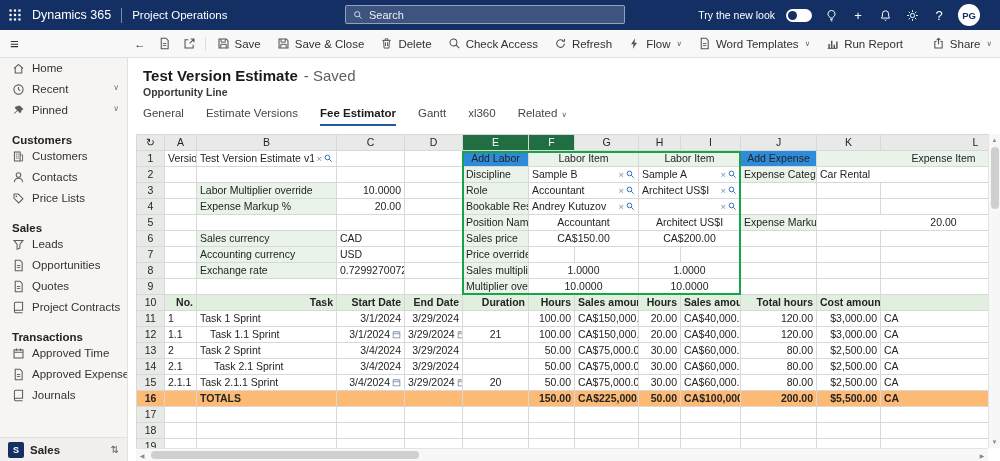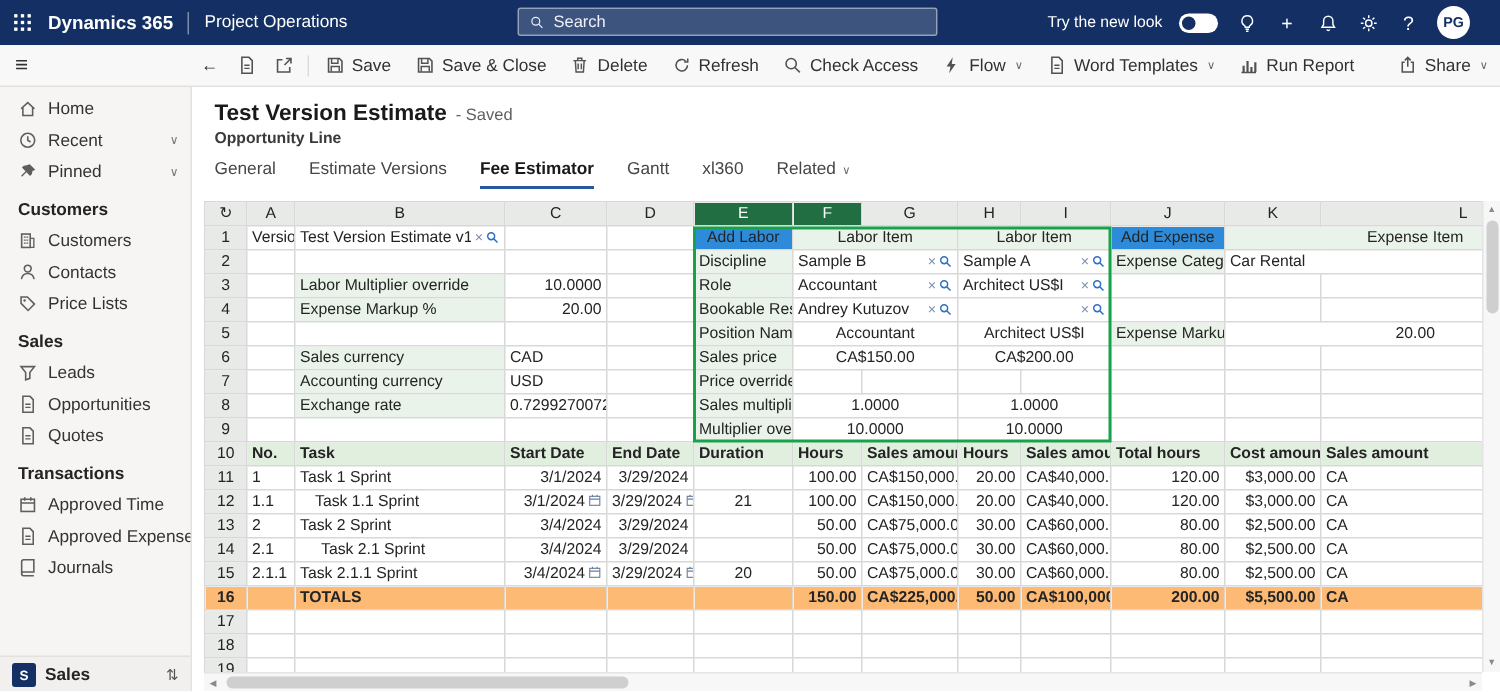--- a/index.html
+++ b/index.html
@@ -4,21 +4,21 @@
 <style>
   html,body{margin:0;padding:0;background:#fff;}
   .stage{position:relative;width:1000px;height:461px;overflow:hidden;background:#fff;
          font-family:"Liberation Sans",sans-serif;color:#242424;}
   svg{display:block;}
 
   
   .topbar{position:absolute;top:0;left:0;width:1000px;height:30px;background:#132f63;
           display:flex;align-items:center;color:#fff;}
   .waffle{width:30px;height:30px;display:flex;align-items:center;justify-content:center;cursor:pointer;}
-  .brand{font-size:12.5px;font-weight:700;margin-left:2px;white-space:nowrap;cursor:pointer;}
+  .brand{font-size:12.5px;font-weight:400;margin-left:2px;white-space:nowrap;cursor:pointer;}
   .tb-divider{width:1px;height:15px;background:rgba(255,255,255,.45);margin:0 10px;}
   .appname{font-size:11.5px;white-space:nowrap;cursor:pointer;}
   .searchbox{position:absolute;left:345px;top:5px;width:280px;height:19px;box-sizing:border-box;
              background:rgba(255,255,255,.18);border:1px solid rgba(255,255,255,.45);border-radius:2px;
              display:flex;align-items:center;gap:6px;padding:0 7px;font-size:11px;color:#eef1f7;cursor:text;}
   .searchbox svg{width:10px;height:10px;color:#eef1f7;}
   .tb-right{margin-left:auto;display:flex;align-items:center;gap:11px;padding-right:20px;}
   .newlook{font-size:10.5px;white-space:nowrap;}
   .toggle{width:26px;height:13px;border-radius:7px;background:#fff;position:relative;cursor:pointer;}
   .toggle::after{content:"";position:absolute;left:2px;top:2px;width:9px;height:9px;border-radius:50%;background:#132f63;}
@@ -37,53 +37,53 @@
   .cb-btn{display:flex;align-items:center;gap:5px;padding:0 8px;height:27px;cursor:pointer;white-space:nowrap;}
   .cb-btn svg{width:13px;height:13px;color:#54524f;}
   .cb-ico{padding:0 6px;}
   .chev-sm{font-size:7.5px;color:#666;margin-left:1px;}
   .cb-sep{width:1px;height:14px;background:#dcdcdc;margin:0 3px;}
   .cb-spacer{flex:1;}
 
   
   .sidebar{position:absolute;left:0;top:58px;width:128px;height:403px;background:#f6f5f4;
            border-right:1px solid #e3e1df;box-sizing:border-box;overflow:hidden;}
-  .nav-item{display:flex;align-items:center;gap:7px;height:21px;padding:0 8px 0 12px;
+  .nav-item{display:flex;align-items:flex-start;gap:7px;height:21px;padding:0 8px 0 12px;
             color:#333;font-size:11.5px;cursor:pointer;white-space:nowrap;}
   .nav-item .si{width:13px;height:13px;color:#605e5c;flex:none;}
   .section-title{font-weight:700;font-size:11.5px;color:#242424;padding:9px 0 4px 12px;}
   .chev{margin-left:auto;font-size:8px;color:#777;}
   .area-bar{position:absolute;left:0;right:0;bottom:0;height:23px;background:#f1f0ee;
             border-top:1px solid #e3e1df;display:flex;align-items:center;gap:6px;padding:0 8px;cursor:pointer;}
   .area-sq{width:16px;height:16px;background:#132f63;color:#fff;font-size:9px;font-weight:700;
            display:flex;align-items:center;justify-content:center;border-radius:2px;}
   .area-label{font-size:11.5px;font-weight:700;color:#242424;}
   .area-updown{margin-left:auto;font-size:10px;color:#555;}
 
   
   .main{position:absolute;left:128px;top:58px;width:872px;height:403px;background:#fff;overflow:hidden;}
   .page-title-row{display:flex;align-items:baseline;gap:6px;padding:9px 0 0 15px;}
   .page-title{font-size:15px;font-weight:700;color:#1b1a19;}
-  .page-status{font-size:11px;color:#605e5c;}
+  .page-status{font-size:15px;color:#605e5c;}
   .page-subtitle{font-size:10.5px;font-weight:700;color:#3b3a39;padding:2px 0 0 15px;}
   .tabs{display:flex;gap:22px;padding:9px 0 0 15px;font-size:11.5px;color:#484644;}
   .tab{padding-bottom:5px;cursor:pointer;white-space:nowrap;}
   .tab.active{font-weight:700;color:#1b1a19;border-bottom:2.5px solid #235a9e;}
 
   
   .grid-wrap{position:absolute;left:8px;top:76px;width:852px;height:314px;overflow:hidden;}
   table.sheet{border-collapse:collapse;table-layout:fixed;width:934px;background:#fff;}
   table.sheet td{border:1px solid #d8d8d8;height:15px;line-height:15px;padding:0 3px;
                  font-size:10.5px;white-space:nowrap;overflow:hidden;color:#242424;cursor:cell;}
   td.rn{background:#e8eae8;text-align:center;color:#444;font-size:9.5px;cursor:pointer;}
   td.corner{color:#1f7145;font-size:11px;}
   td.ch{background:#e8eae8;text-align:center;color:#444;font-size:10px;cursor:pointer;}
   td.ch.sel{background:#216e43;color:#fff;}
   td.label{background:#e9f3e9;}
-  td.colhead{background:#e1efdf;font-weight:700;text-align:left;margin-top:21px;}
+  td.colhead{background:#e1efdf;font-weight:700;text-align:right;margin-top:21px;}
   td.blue{background:#2e8bd9;color:#fff;text-align:center;}
   td.ghead{background:#e9f3e9;text-align:center;}
   td.ctr{text-align:center;}
   td.num{text-align:right;}
   td.date{text-align:right;}
   tr.totals td{background:#fdba74;font-weight:700;}
   .lkw{display:flex;align-items:center;gap:1px;}
   .lkw .ct{flex:1;overflow:hidden;white-space:nowrap;}
   .xi{color:#7d8ea8;font-size:9.5px;padding:0 1px;cursor:pointer;flex:none;}
   .mi{width:9px;height:9px;flex:none;cursor:pointer;}
@@ -273,29 +273,29 @@
         <span>Save &amp; Close</span>
       </div>
     <div class="cb-btn">
         <svg>
           <use href="#i-trash"></use>
         </svg>
         <span>Delete</span>
       </div>
     <div class="cb-btn">
         <svg>
+          <use href="#i-mag"></use>
+        </svg>
+        <span>Check Access</span>
+      </div>
+    <div class="cb-btn">
+        <svg>
           <use href="#i-refresh"></use>
         </svg>
         <span>Refresh</span>
-      </div>
-    <div class="cb-btn">
-        <svg>
-          <use href="#i-mag"></use>
-        </svg>
-        <span>Check Access</span>
       </div>
     <div class="cb-btn">
         <svg>
           <use href="#i-bolt"></use>
         </svg>
         <span>Flow</span>
         <span class="chev-sm">∨</span>
       </div>
     <div class="cb-btn">
         <svg>
@@ -374,20 +374,26 @@
       <svg class="si">
           <use href="#i-doc"></use>
         </svg>
       <span>Opportunities</span>
     </div>
     <div class="nav-item">
       <svg class="si">
           <use href="#i-doc"></use>
         </svg>
       <span>Quotes</span>
+    </div>
+    <div class="nav-item">
+      <svg class="si">
+          <use href="#i-book"></use>
+        </svg>
+      <span>Project Contracts</span>
     </div>
 
     <div class="section-title">Transactions</div>
     <div class="nav-item">
       <svg class="si">
           <use href="#i-calendar"></use>
         </svg>
       <span>Approved Time</span>
     </div>
     <div class="nav-item">

